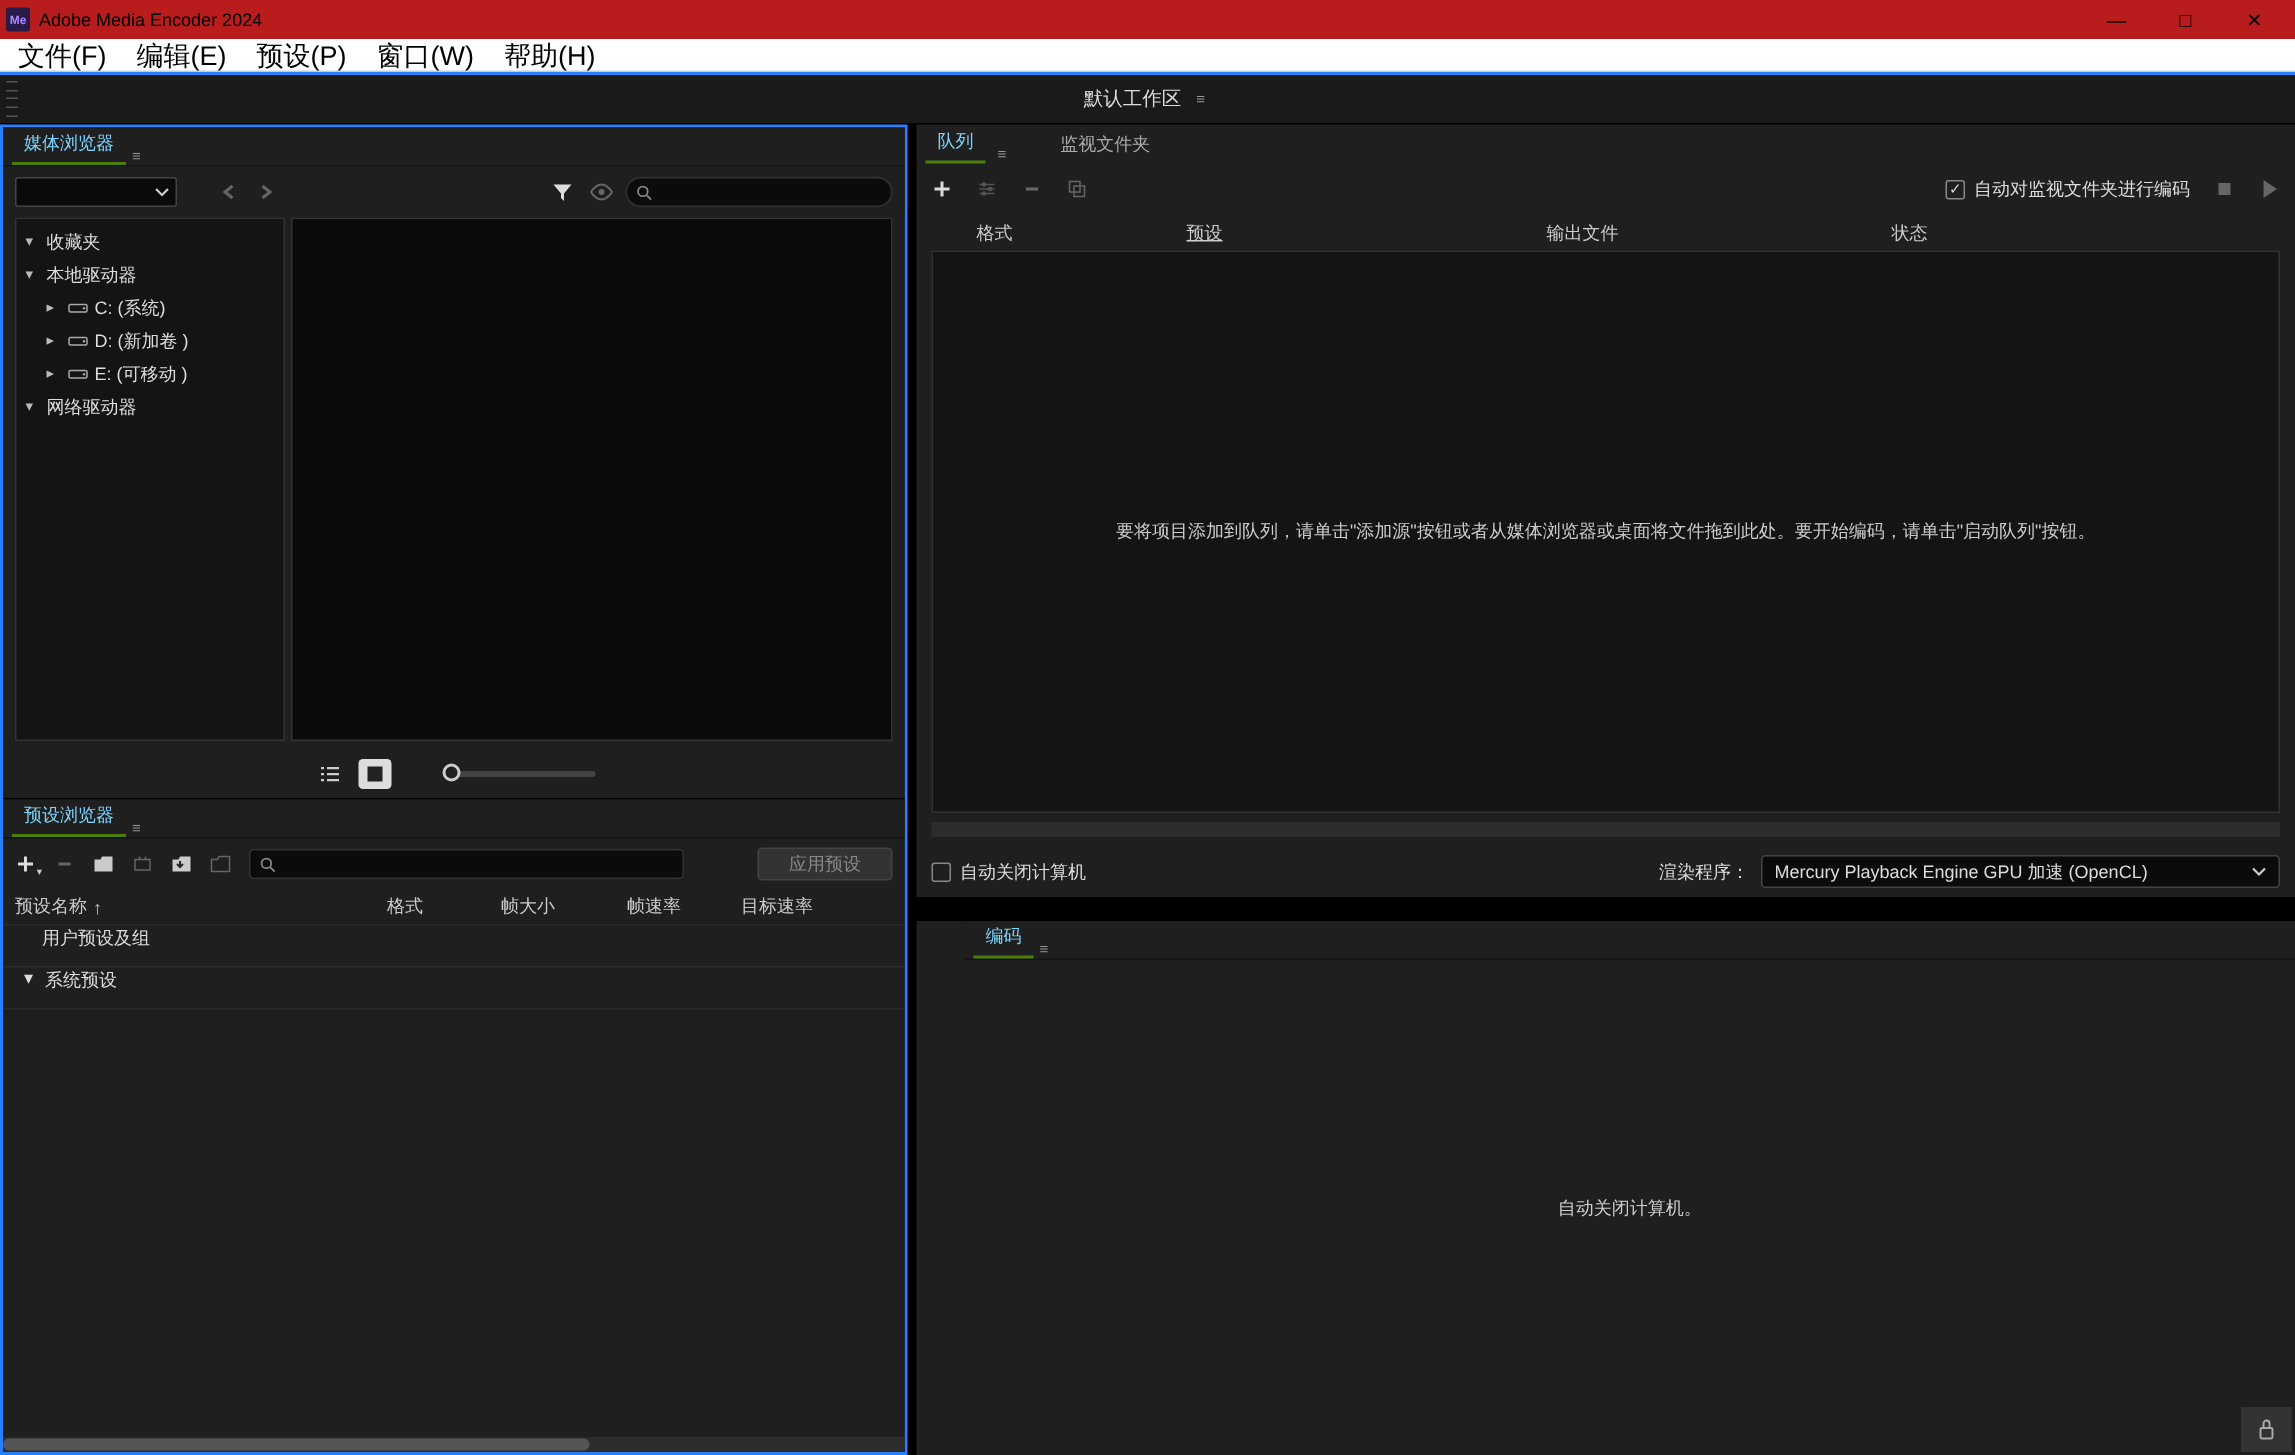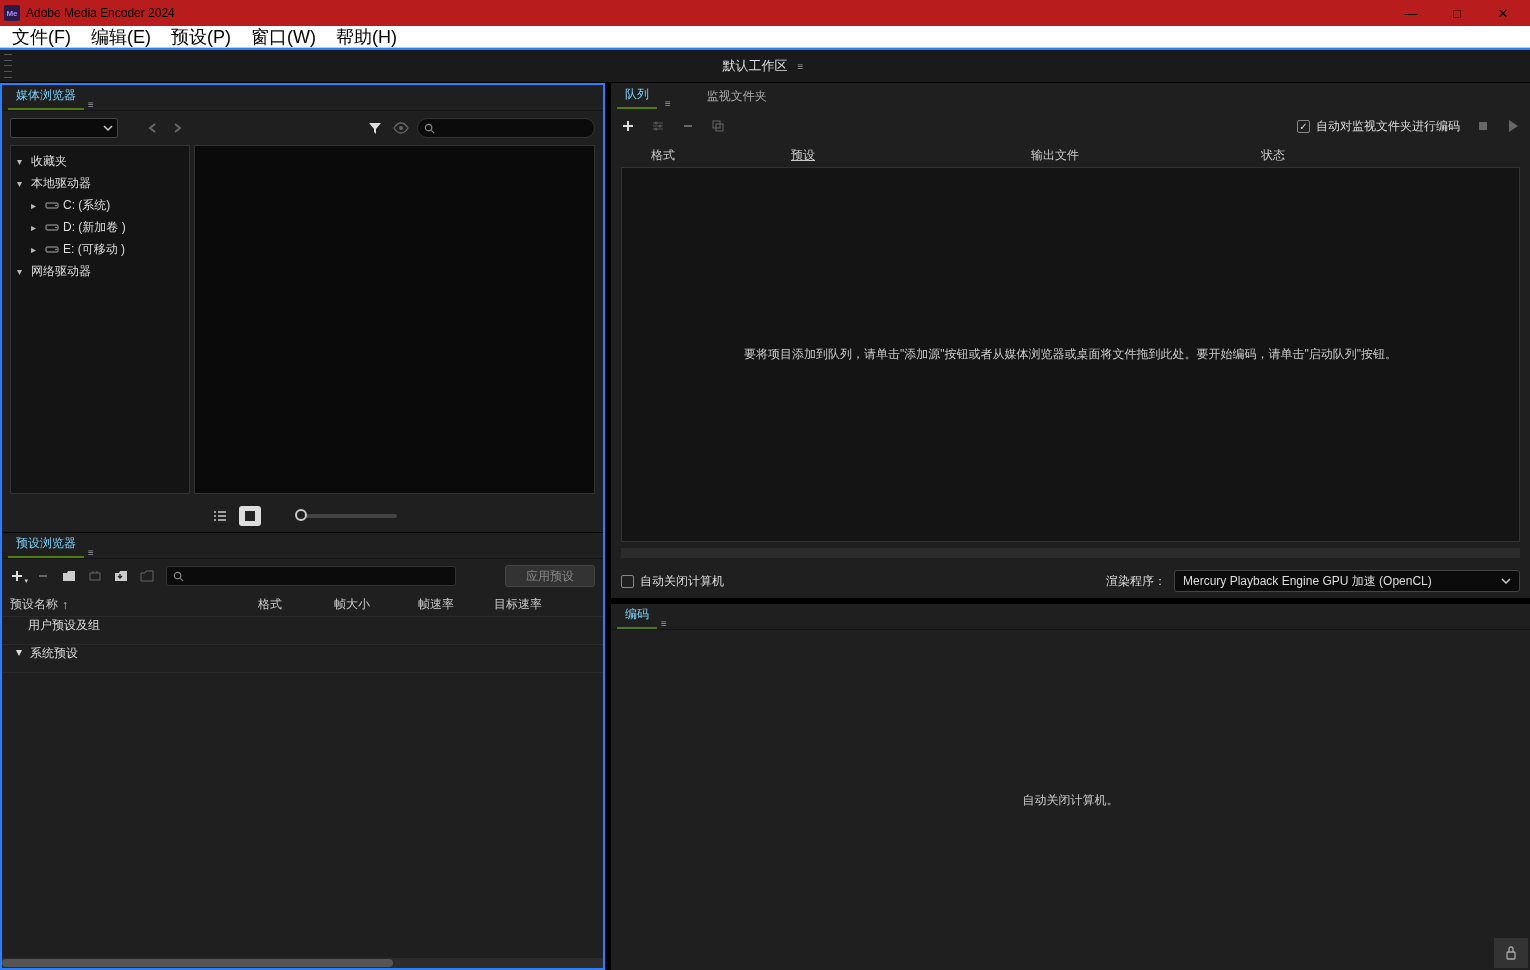--- a/index.html
+++ b/index.html
@@ -91,21 +91,21 @@
 .q-header .qh2 { width: 230px; }
 .q-header .qh3 { flex: 1; text-align:left; }
 .q-drop { margin: 0 10px 6px 10px; flex: 1; border: 1px solid #333; background: #141414; display: flex; align-items: center; justify-content: center; padding: 0 40px; text-align: center; color: #ccc; font-size: 12px; }
 .q-hscroll { height: 10px; margin: 0 10px 6px 10px; background: #2c2c2c; }
 .q-footer { height: 34px; display: flex; align-items: center; padding: 0 10px; gap: 8px; }
 .q-footer .spacer { flex: 1; }
 .render-label { font-size: 12px; }
 .render-select { width: 346px; height: 22px; background: #0b0b0b; border: 1px solid #444; border-radius: 3px; display: flex; align-items: center; padding: 0 8px; font-size: 12px; justify-content:space-between;}
 
 
-.encoding-panel { flex: 1; background: #1f1f1f; margin-top: 6px; display:flex; flex-direction:column;}
+.encoding-panel { flex: 1; background: #1f1f1f; margin-top: 16px; display:flex; flex-direction:column;padding-left:32px;}
 .enc-body { flex:1; display:flex; align-items:center; justify-content:center; color:#ccc; font-size:12px;}
 .status-corner { position:absolute; right:2px; bottom:2px; width:34px; height:30px; background:#333; display:flex;align-items:center;justify-content:center;}
 
 svg { display:block; }
 .ico { width:14px; height:14px; color:#ccc; display:inline-flex;align-items:center;justify-content:center;}
 .ico.dim { color:#666; }
 </style>
 </head>
 <body>
 

